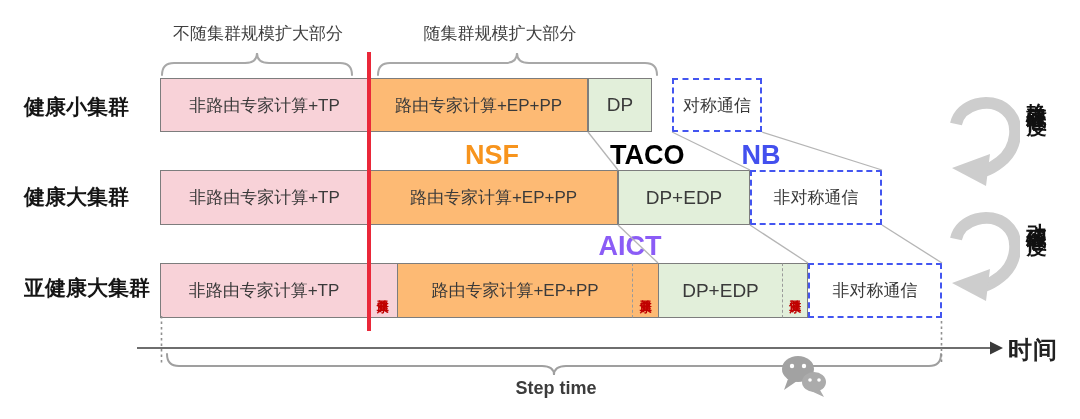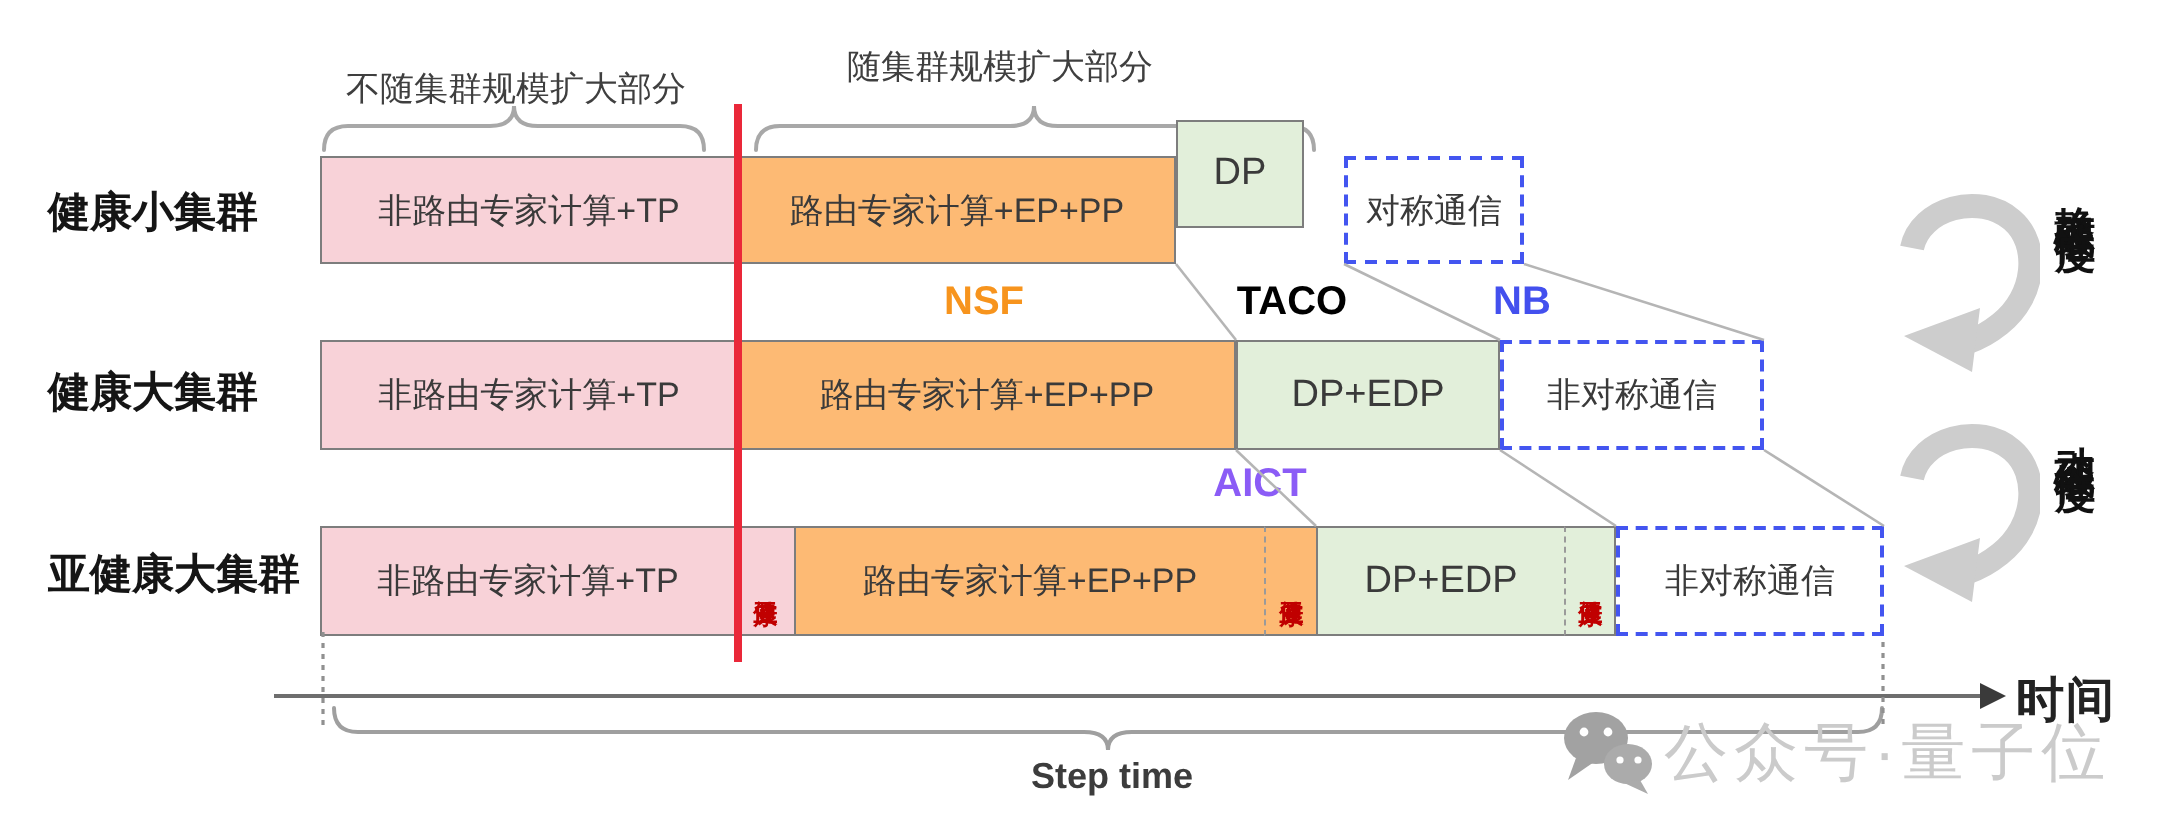--- a/index.html
+++ b/index.html
@@ -17,21 +17,21 @@
   .seg-orange{background:#fdba74;}
   .seg-green{background:#E2EFDA;}
   .seg-dashed{border:2.2px dashed #4355F0;background:#ffffff;color:#3a3a3a;}
   .strip{
     position:absolute;box-sizing:border-box;display:flex;align-items:center;justify-content:center;
     border-top:1.6px solid #7d7d7d;border-bottom:1.6px solid #7d7d7d;
     border-left:1.6px dashed #9a9a9a;border-right:none;
     color:#C00000;font-weight:bold;font-size:12px;line-height:1.05;
     writing-mode:vertical-rl;text-orientation:upright;
   }
-  .method{position:absolute;font-weight:bold;font-size:20px;text-align:center;white-space:nowrap;}
+  .method{position:absolute;font-weight:bold;font-size:27px;text-align:center;white-space:nowrap;}
   .red-line{position:absolute;left:367px;top:52px;width:4px;height:279px;background:#EA2839;z-index:4;}
   .axis-label{position:absolute;left:1008px;top:334px;font-size:24px;font-weight:bold;color:#222222;letter-spacing:1px;white-space:nowrap;}
   .steptime{position:absolute;left:476px;top:378px;width:160px;text-align:center;font-size:18px;font-weight:bold;color:#3c3c3c;}
   .vlabel{
     position:absolute;left:1024px;writing-mode:vertical-rl;text-orientation:upright;
     font-size:20px;font-weight:bold;color:#111111;letter-spacing:3px;white-space:nowrap;
   }
   .watermark-text{position:absolute;left:832px;top:355px;font-size:32px;color:#cbcbcb;letter-spacing:3px;white-space:nowrap;z-index:6;}
   svg.abs{position:absolute;pointer-events:none;}
 </style>
@@ -52,37 +52,37 @@
     <g>
       <line x1="137" y1="348" x2="990" y2="348" stroke="#6e6e6e" stroke-width="2"></line>
       <polygon points="990,341.5 1003,348 990,354.5" fill="#3a3a3a"></polygon>
     </g>
     <g stroke="#909090" stroke-width="1.6" stroke-dasharray="2.5,3">
       <line x1="161.5" y1="316" x2="161.5" y2="363"></line>
       <line x1="941.5" y1="321" x2="941.5" y2="363"></line>
     </g>
   </svg>
 
-  <div class="top-label" style="left:158px;top:22px;width:200px;margin-top:11px;">不随集群规模扩大部分</div>
+  <div class="top-label" style="left:158px;top:22px;width:200px;">不随集群规模扩大部分</div>
   <div class="top-label" style="left:400px;top:22px;width:200px;">随集群规模扩大部分</div>
 
   <svg class="abs" style="left:161px;top:52px;" width="192" height="24" viewBox="0 0 192 24">
     <path d="M 1,23 Q 1,11 13,11 L 84,11 Q 96,11 96,1 Q 96,11 108,11 L 179,11 Q 191,11 191,23" fill="none" stroke="#a8a8a8" stroke-width="2" stroke-linecap="round"></path>
   </svg>
   <svg class="abs" style="left:377px;top:52px;" width="281" height="24" viewBox="0 0 281 24">
     <path d="M 1,23 Q 1,11 13,11 L 128,11 Q 140,11 140,1 Q 140,11 152,11 L 268,11 Q 280,11 280,23" fill="none" stroke="#a8a8a8" stroke-width="2" stroke-linecap="round"></path>
   </svg>
 
   <div class="row-label" style="top:95px;">健康小集群</div>
   <div class="row-label" style="top:185px;">健康大集群</div>
   <div class="row-label" style="top:276px;">亚健康大集群</div>
 
   <div class="seg seg-pink" style="left:160px;top:78px;width:209px;height:54px;">非路由专家计算+TP</div>
   <div class="seg seg-orange" style="left:369px;top:78px;width:219px;height:54px;">路由专家计算+EP+PP</div>
-  <div class="seg seg-green" style="left:588px;top:60px;width:64px;height:54px;font-size:19px;">DP</div>
+  <div class="seg seg-green" style="left:588px;top:78px;width:64px;height:54px;font-size:19px;">DP</div>
   <div class="seg seg-dashed" style="left:672px;top:78px;width:90px;height:54px;">对称通信</div>
 
   <div class="seg seg-pink" style="left:160px;top:170px;width:209px;height:55px;">非路由专家计算+TP</div>
   <div class="seg seg-orange" style="left:369px;top:170px;width:249px;height:55px;">路由专家计算+EP+PP</div>
   <div class="seg seg-green" style="left:618px;top:170px;width:132px;height:55px;font-size:19px;">DP+EDP</div>
   <div class="seg seg-dashed" style="left:750px;top:170px;width:132px;height:55px;">非对称通信</div>
 
   <div class="seg seg-pink" style="left:160px;top:263px;width:207px;height:55px;border-right:none;">非路由专家计算+TP</div>
   <div class="strip seg-pink" style="left:367px;top:263px;width:30px;height:55px;">亚健康</div>
   <div class="seg seg-orange" style="left:397px;top:263px;width:235px;height:55px;border-right:none;">路由专家计算+EP+PP</div>
@@ -120,15 +120,14 @@
   <svg class="abs" style="left:780px;top:353px;z-index:6;" width="50" height="45" viewBox="0 0 50 45">
     <ellipse cx="18" cy="16" rx="16" ry="13" fill="#a2a2a2"></ellipse>
     <polygon points="8,26 4,37 17,28" fill="#a2a2a2"></polygon>
     <circle cx="12" cy="13" r="2.2" fill="#ffffff"></circle>
     <circle cx="24" cy="13" r="2.2" fill="#ffffff"></circle>
     <ellipse cx="34" cy="29" rx="12" ry="10" fill="#ababab"></ellipse>
     <polygon points="40,37 44,44 31,38" fill="#ababab"></polygon>
     <circle cx="30" cy="27" r="1.8" fill="#ffffff"></circle>
     <circle cx="39" cy="27" r="1.8" fill="#ffffff"></circle>
   </svg>
-  <div class="watermark-text">公众号·量子位</div>
 
 </div>
 
 </body></html>

